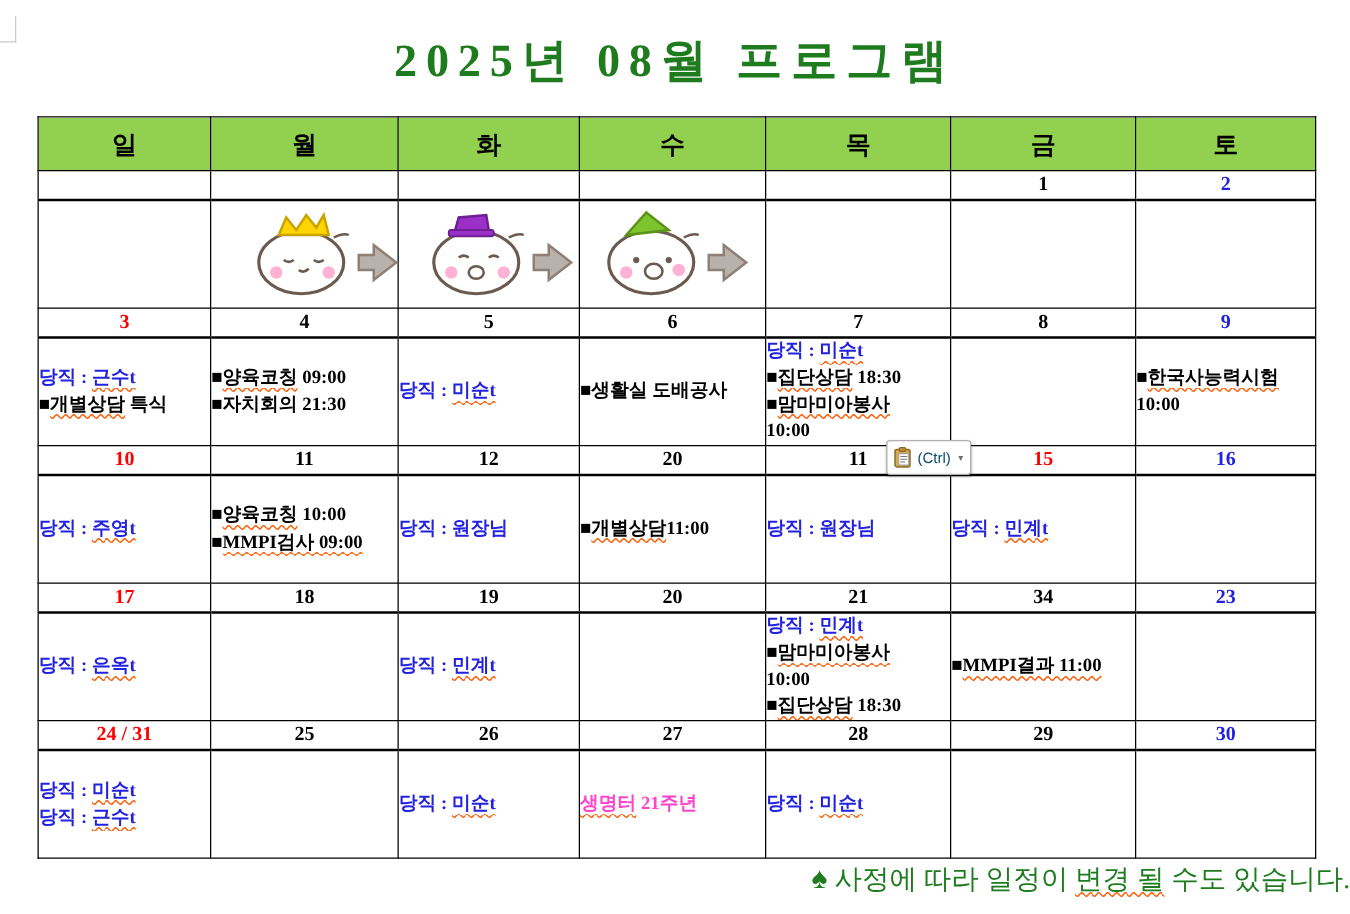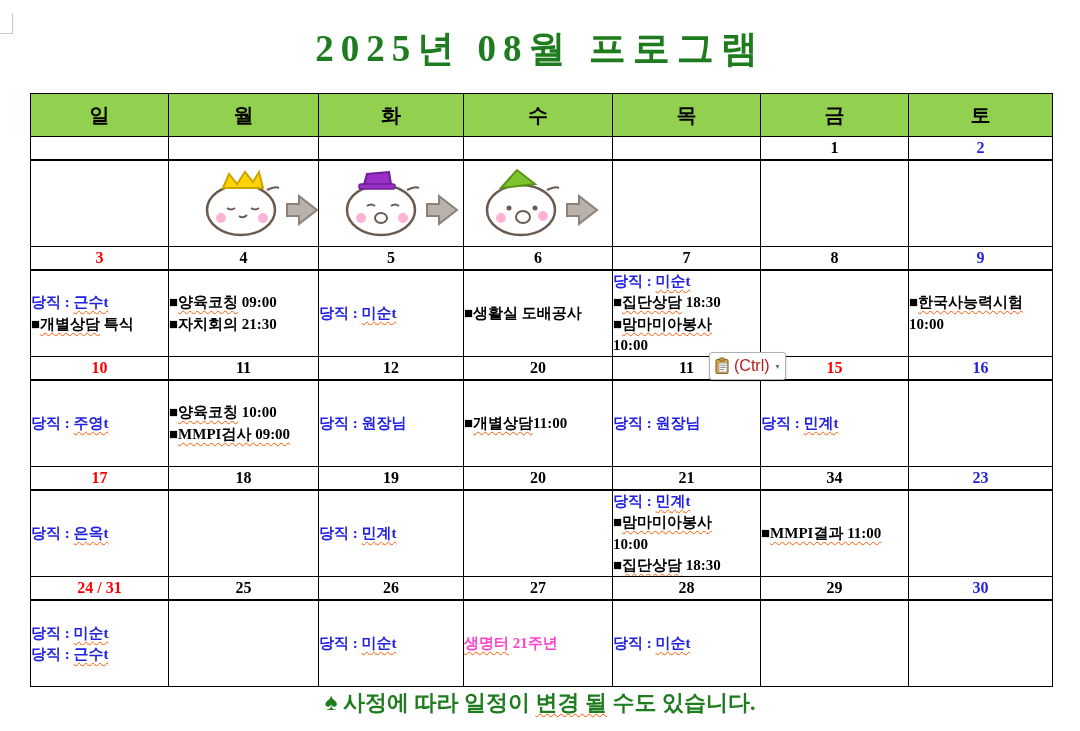--- a/index.html
+++ b/index.html
@@ -47,25 +47,25 @@
   .characters {
     position:absolute; left:183px; top:166px; width:422px; height:74px;
   }
   .paste-btn {
     position:absolute; left:709px; top:352px; height:26px;
     display:flex; align-items:center; gap:4px; padding:0 5px 0 4px;
     background:#ffffff; border:1px solid #b0b0b0; border-radius:3px;
     box-shadow:0 1px 2px rgba(0,0,0,0.25);
     font-family:"Liberation Sans", sans-serif; cursor:default;
   }
-  .paste-label { font-size:16px; color:#b91c1c; }
+  .paste-label { font-size:12px; color:#0c4a6e; }
   .paste-drop  { font-size:8px; color:#707070; padding-left:2px; }
   .footer {
-    position:absolute; top:688px; left:0; width:100%; text-align:center;
-    font-size:22px; font-weight:bold;
+    position:absolute; top:688px; left:0; width:100%; text-align:right;
+    font-size:22px; font-weight:normal;
   }
   .footer .spade { font-size:24px; }
 </style>
 </head>
 <body>
 
 <div class="corner-mark"></div>
 
 <div class="title" style="color:#1e7b1e;">2025년 08월 프로그램</div>
 

